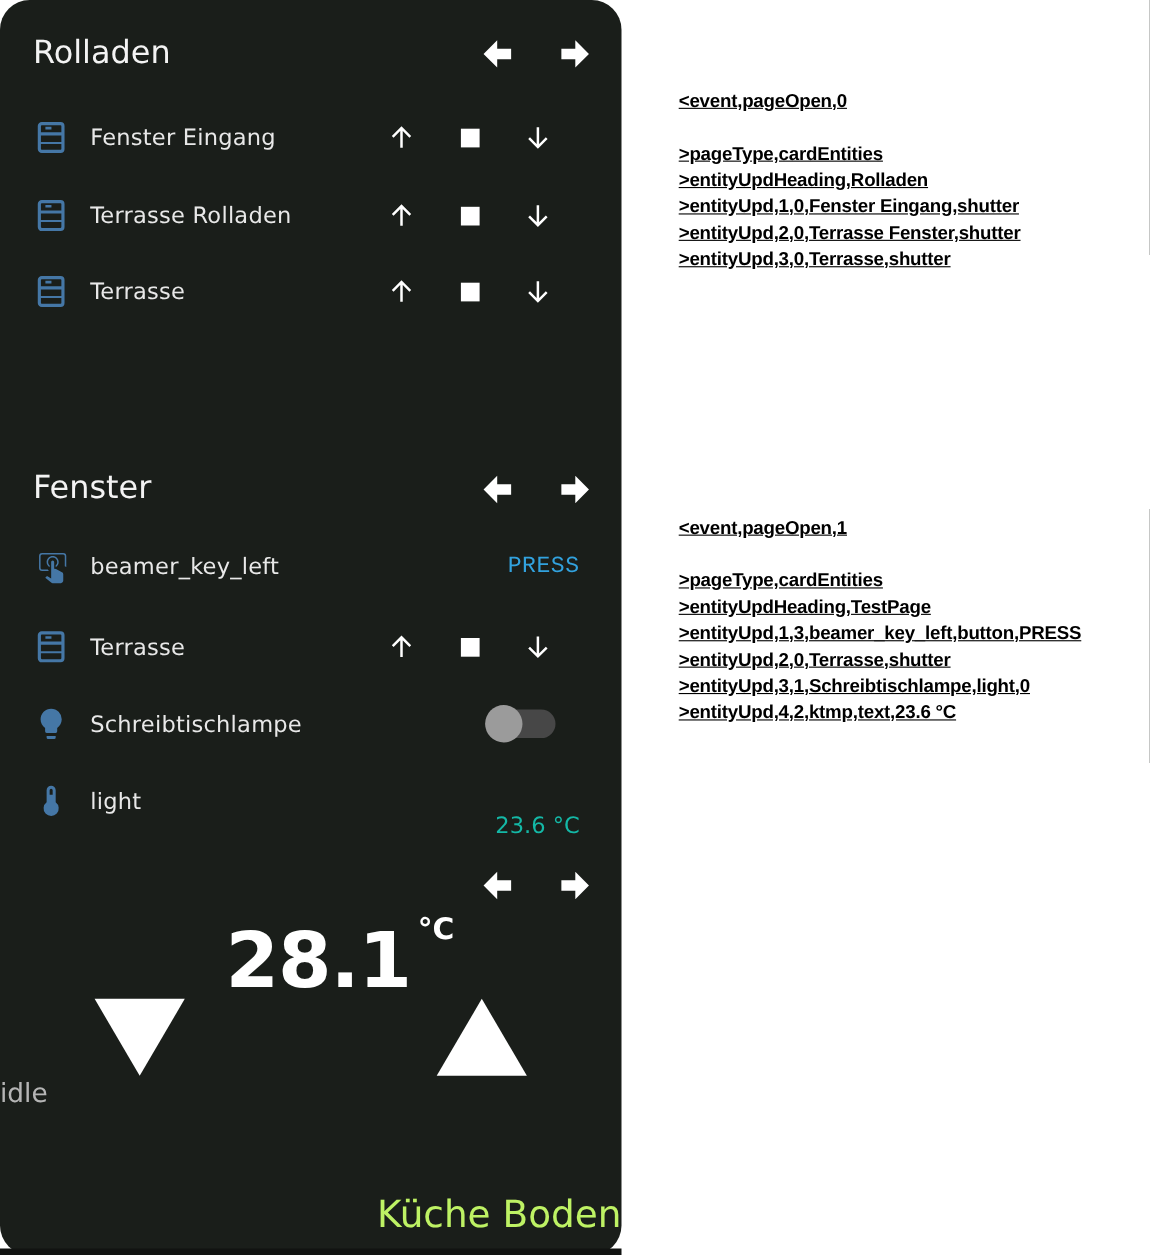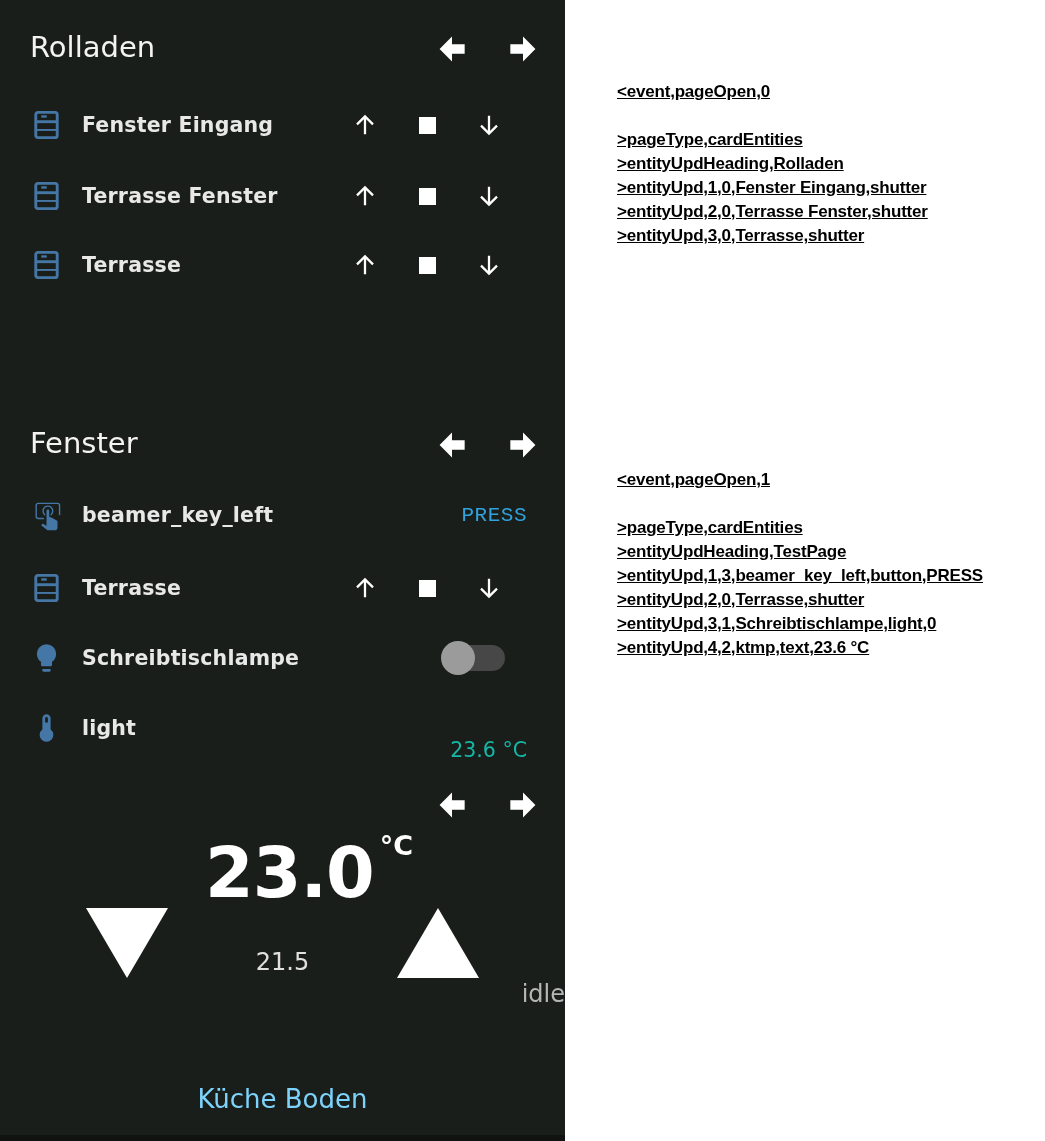--- a/index.html
+++ b/index.html
@@ -1,20 +1,20 @@
 <!DOCTYPE html>
 <html><head>
 <meta charset="utf-8">
 <style>
   html,body{margin:0;padding:0;}
   .page{position:relative;width:1045px;height:1141px;background:#ffffff;
         font-family:"DejaVu Sans",sans-serif;overflow:hidden;}
 
   
-  .panel{position:absolute;left:0;top:0;width:565px;height:1141px;background:#1a1e1a;}
+  .panel{position:absolute;left:0;top:0;width:565px;height:1141px;background:#1a1e1a;border-radius:27px;}
   .panel-bottom-strip{position:absolute;left:0;bottom:0;width:565px;height:6px;background:#111311;}
 
   .card{position:absolute;left:0;width:565px;}
   .card-rolladen{top:0;height:410px;}
   .card-testpage{top:410px;height:350px;}
   .card-thermo{top:760px;height:381px;}
 
   .card-title{position:absolute;left:30px;font-size:29px;font-weight:400;color:#f3f3f3;}
   .card-rolladen .card-title{top:30px;}
   .card-testpage .card-title{top:16px;}
@@ -23,21 +23,21 @@
   .nav svg{width:40px;height:38px;display:block;}
   .nav-left{right:93px;}
   .nav-right{right:22px;}
   .card-rolladen .nav{top:30px;}
   .card-testpage .nav{top:16px;}
   .card-thermo .nav{top:26px;}
 
   .row{position:absolute;left:30px;right:25px;height:46px;display:flex;align-items:center;}
   .row .icon{width:36px;height:38px;flex:none;display:flex;align-items:center;justify-content:flex-start;}
   .row .icon svg{width:33px;height:36px;}
-  .row .label{margin-left:16px;font-size:20.5px;color:#e8e8e8;letter-spacing:0.2px;font-weight:bold;}
+  .row .label{margin-left:16px;font-size:20.5px;color:#e8e8e8;letter-spacing:0.2px;}
 
   .r-c1-1{top:102px;} .r-c1-2{top:173px;} .r-c1-3{top:242px;}
   .r-c2-1{top:82px;}  .r-c2-2{top:155px;} .r-c2-3{top:225px;} .r-c2-4{top:295px;}
 
   .shutter-ctl{position:absolute;right:34px;width:158px;display:flex;justify-content:space-between;align-items:center;}
   .ctl-btn{width:34px;height:34px;display:flex;align-items:center;justify-content:center;
            background:none;border:none;padding:0;cursor:pointer;}
   .ctl-btn svg{width:32px;height:32px;display:block;}
   .stop-sq{width:17px;height:17px;background:#ffffff;}
 
@@ -52,24 +52,24 @@
   .temp-big{font-size:70px;font-weight:bold;color:#ffffff;letter-spacing:-1px;line-height:1;}
   .temp-unit{display:inline-block;font-size:27px;font-weight:bold;color:#ffffff;
              vertical-align:top;position:relative;top:-8px;margin-left:6px;}
   .tri{position:absolute;width:0;height:0;cursor:pointer;}
   .tri-down{left:86px;top:148px;border-left:41px solid transparent;border-right:41px solid transparent;
             border-top:70px solid #ffffff;}
   .tri-up{left:397px;top:148px;border-left:41px solid transparent;border-right:41px solid transparent;
           border-bottom:70px solid #ffffff;}
   .temp-target{position:absolute;left:0;width:565px;top:188px;text-align:center;
                font-size:24px;color:#e0e0e0;}
-  .temp-state{position:absolute;left:0;width:565px;top:220px;text-align:right;
+  .temp-state{position:absolute;left:0;width:565px;top:220px;text-align:left;
               font-size:24px;color:#b5b5b5;}
-  .thermo-title{position:absolute;left:0;width:565px;top:324px;text-align:center;
-                font-size:26px;color:#7dd3fc;}
+  .thermo-title{position:absolute;left:0;width:565px;top:324px;text-align:right;
+                font-size:34px;color:#bef264;}
 
   
   .pblock{position:absolute;left:617px;font-family:"Liberation Sans",sans-serif;
           font-weight:bold;font-size:17px;line-height:24px;color:#000;white-space:nowrap;
           letter-spacing:-0.2px;text-decoration:underline;}
   .pblock-1{top:80px;} .pblock-2{top:468px;} .pblock-3{top:885px;}
   .pgap{height:24px;}
 </style>
 </head>
 <body>
@@ -128,21 +128,21 @@
         <span class="icon">
           <svg viewBox="0 0 24 24">
               <g stroke="#4577a6" fill="none">
                 <rect x="4.2" y="2.8" width="15.6" height="18.4" rx="1.6" stroke-width="2.1"></rect>
                 <line x1="4.2" y1="9.6" x2="19.8" y2="9.6" stroke-width="2.1"></line>
                 <line x1="8.2" y1="5.8" x2="12.2" y2="5.8" stroke-width="1.7"></line>
                 <line x1="4.2" y1="15.6" x2="19.8" y2="15.6" stroke-width="1.4"></line>
               </g>
             </svg>
         </span>
-        <span class="label">Terrasse Fenster</span>
+        <span class="label">Terrasse Rolladen</span>
         <div class="shutter-ctl">
           <button class="ctl-btn">
               <span>
                 <svg viewBox="0 0 24 24">
                   <path d="M12,19 V6 M6,11.5 L12,5.5 L18,11.5" fill="none" stroke="#ffffff" stroke-width="1.7"></path>
                 </svg>
               </span>
             </button>
           <button class="ctl-btn">
               <span class="stop-sq"></span>
@@ -276,27 +276,26 @@
               <path fill="#ffffff" d="M20,9V15H12V19.84L4.16,12L12,4.16V9H20Z"></path>
             </svg></span>
       </button>
       <button class="nav nav-right">
         <span><svg viewBox="0 0 24 24">
               <path fill="#ffffff" d="M4,15V9H12V4.16L19.84,12L12,19.84V15H4Z"></path>
             </svg></span>
       </button>
 
       <div class="temp-group">
-        <span class="temp-big">23.0</span><span class="temp-unit">°C</span>
+        <span class="temp-big">28.1</span><span class="temp-unit">°C</span>
       </div>
 
       <div class="tri tri-down"></div>
       <div class="tri tri-up"></div>
 
-      <div class="temp-target">21.5</div>
       <div class="temp-state">idle</div>
       <div class="thermo-title">Küche Boden</div>
     </div>
 
     <div class="panel-bottom-strip"></div>
   </div>
 
   <div class="pblock pblock-1">
     <div>&lt;event,pageOpen,0</div>
     <div class="pgap"></div>

